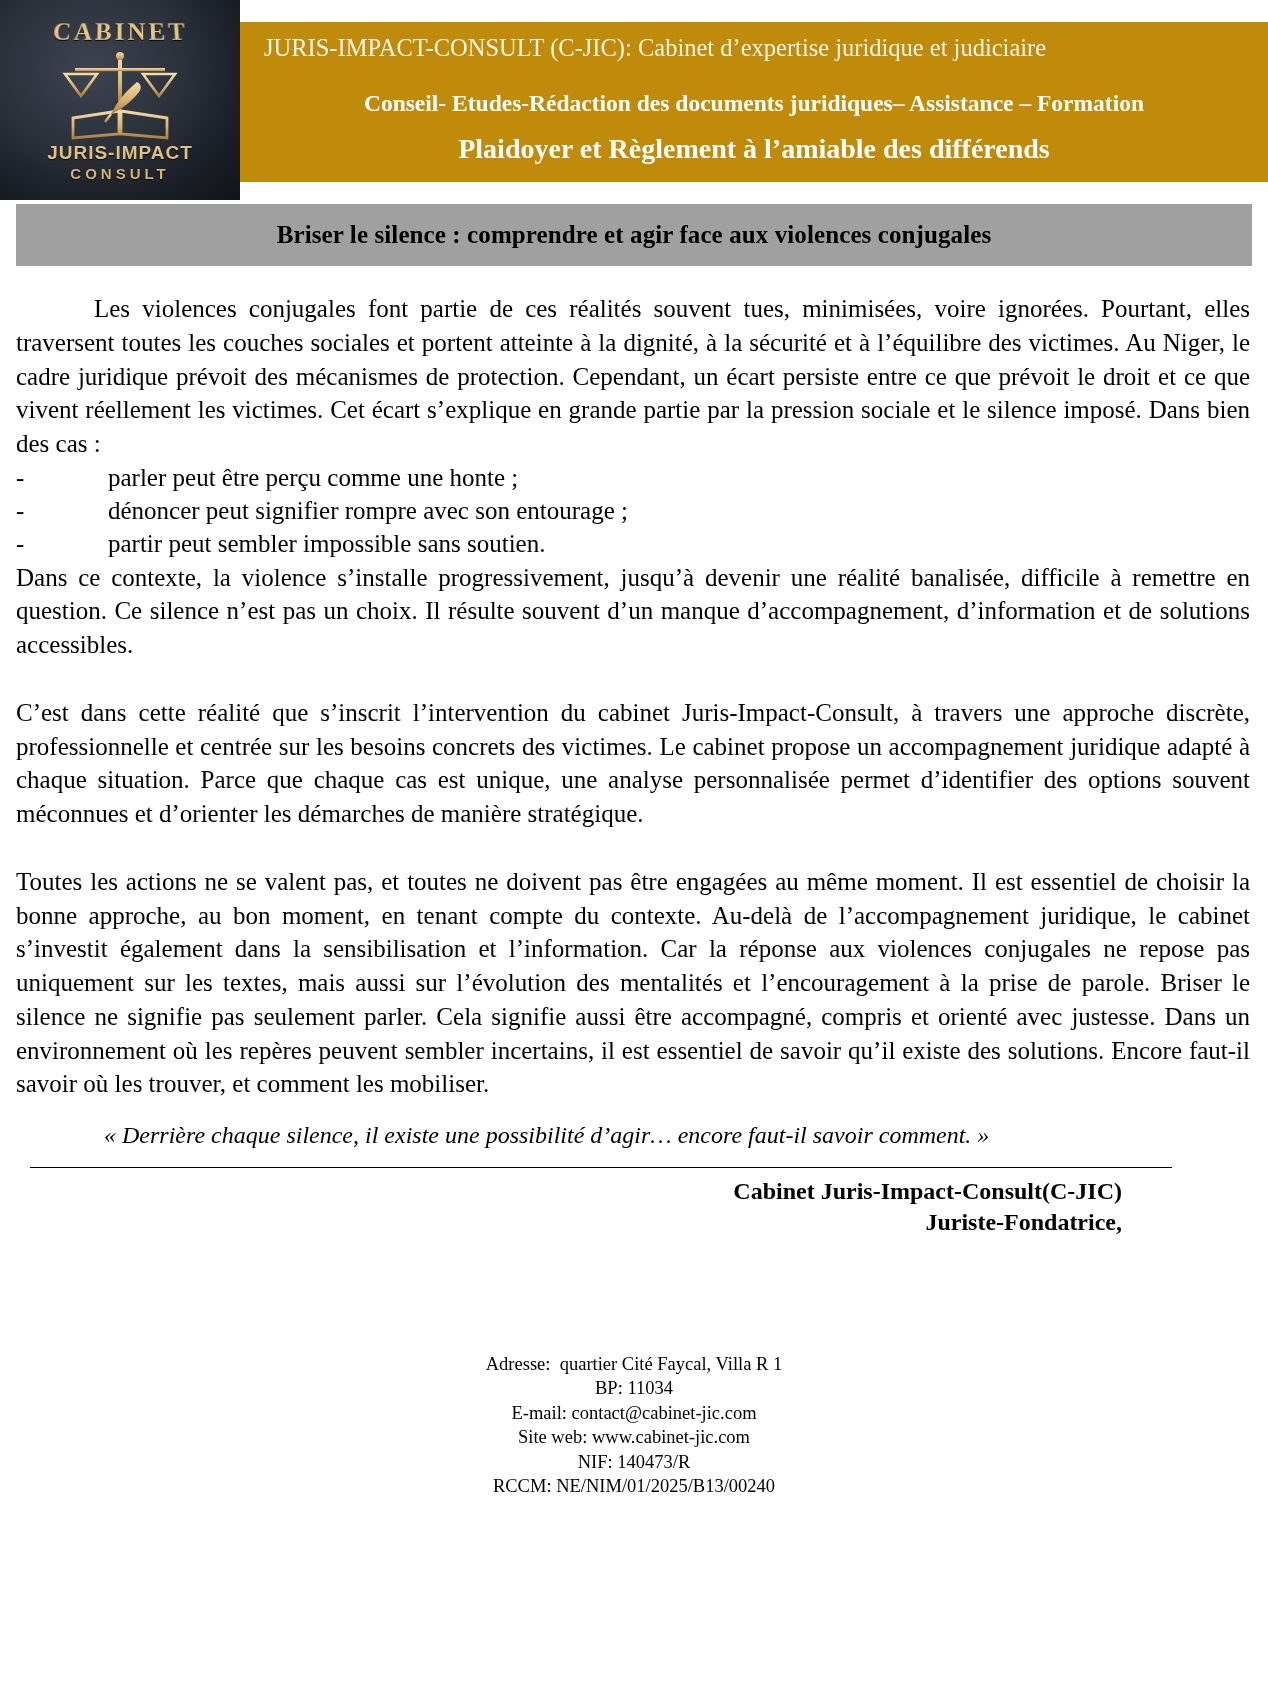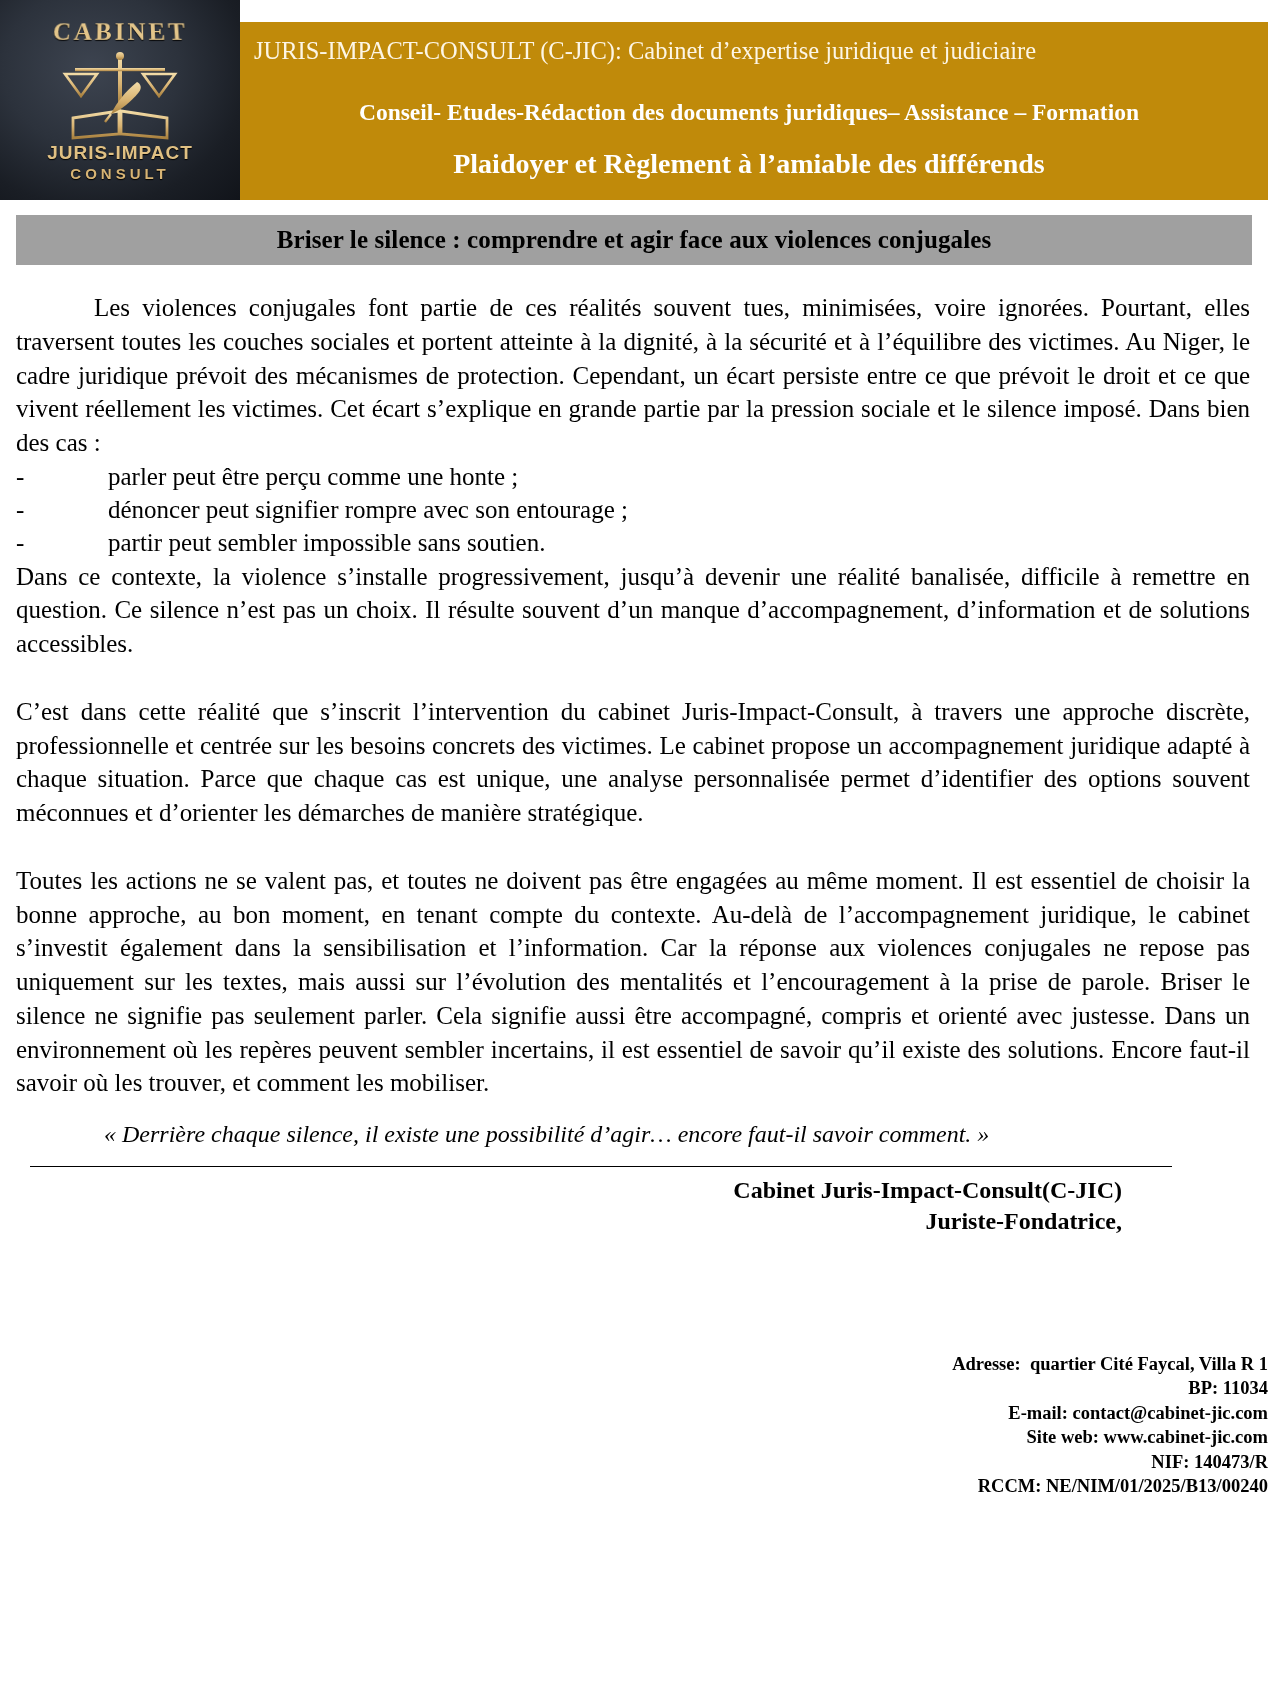--- a/index.html
+++ b/index.html
@@ -87,26 +87,26 @@
     font-size: 15px;
     letter-spacing: 4px;
     color: #d7b474;
     text-shadow: 0 1px 1px #000;
     margin-top: 1px;
   }
 
   .banner {
     flex: 1 1 auto;
     background: #c08a0a;
-    height: 178px;
+    height: 160px;
     margin-top: 22px;
     display: flex;
     flex-direction: column;
     justify-content: space-around;
-    padding: 4px 14px 8px 4px;
+    padding: 4px 14px 8px 14px;
     box-sizing: border-box;
   }
 
   .banner-line-1 {
     color: #fdf6e6;
     font-size: 24.5px;
     font-weight: normal;
     text-align: left;
     padding-left: 10px;
     line-height: 1.1;
@@ -122,23 +122,23 @@
   .banner-line-3 {
     color: #ffffff;
     font-size: 28px;
     font-weight: bold;
     text-align: center;
     line-height: 1.1;
   }
 
   
   .title-band {
-    margin: 15px 16px 0 16px;
+    margin: 4px 16px 0 16px;
     background: #a0a0a0;
-    height: 50px;
+    height: 62px;
     display: flex;
     align-items: center;
     justify-content: center;
   }
   .title-band h1 {
     margin: 0;
     font-size: 25px;
     font-weight: bold;
     color: #000000;
     text-align: center;
@@ -208,23 +208,23 @@
     font-weight: bold;
     line-height: 1.32;
   }
 
   
   .footer {
     position: absolute;
     left: 0;
     right: 0;
     top: 1352px;
-    text-align: right;
+    text-align: center;
     font-size: 18.5px;
-    font-weight: bold;
+    font-weight: normal;
     line-height: 1.32;
   }
   .footer div { white-space: pre; }
 </style>
 </head>
 <body>
 
 <div class="page">
 
   <header class="letterhead">

